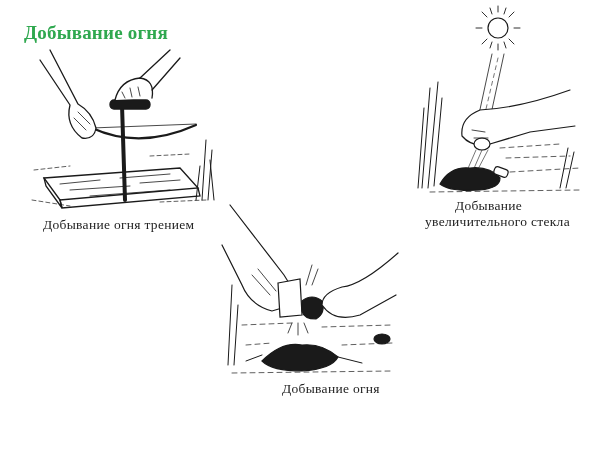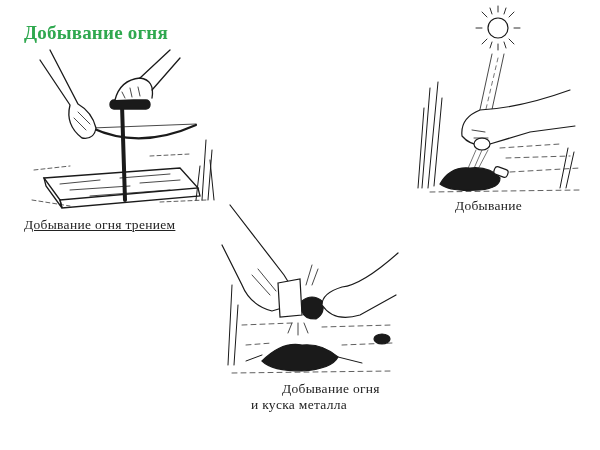--- a/index.html
+++ b/index.html
@@ -1,20 +1,20 @@
 <!DOCTYPE html>
 <html><head>
 <meta charset="utf-8">
 <style>
   html, body { margin: 0; padding: 0; background: #ffffff; }
   body { width: 600px; height: 450px; position: relative; overflow: hidden; font-family: "DejaVu Serif", serif; }
   .title { position: absolute; left: 24px; top: 22px; font-family: "Liberation Serif", serif; font-weight: bold; font-size: 19px; color: #2fa84f; letter-spacing: 0.2px; }
   .fig { position: absolute; }
   .caption { position: absolute; font-family: "Liberation Serif", serif; font-size: 13.5px; color: #222; line-height: 16px; letter-spacing: 0.3px; }
-  .cap1 { left: 24px; top: 217px; text-decoration: underline; }
+  .cap1 { left: 43px; top: 217px; }
   .cap2 { left: 415px; top: 198px; text-align: center; width: 165px; }
   .cap3 { left: 236px; top: 381px; width: 150px; }
   .cap3 .l1 { display:block; padding-left: 46px; }
   .cap3 .l2 { display:block; padding-left: 0px; }
   .cap3 .l3 { display:block; padding-left: 15px; }
   svg { overflow: visible; }
 </style>
 </head>
 <body>
 
@@ -81,20 +81,21 @@
     <path d="M30 176 Q40 158 60 160 Q80 158 90 170 Q90 180 70 182 Q40 184 30 176 Z" fill="#1a1a1a"></path>
     <rect x="84" y="160" width="14" height="8" rx="3" transform="rotate(20 91 164)" fill="#fff"></rect>
 
     <path d="M12 180 L20 80 M18 180 L28 74 M24 178 L32 90 M8 180 L14 100" stroke-width="1"></path>
     <path d="M150 180 L158 140 M156 180 L164 144" stroke-width="1"></path>
     <path d="M90 140 L150 136 M96 150 L160 148 M100 164 L170 160 M20 184 L170 182" stroke-width="0.7" stroke-dasharray="5 4"></path>
   </g>
 </svg>
 <div class="caption cap2">
   <div style="padding-right:18px">Добывание</div>
+  <div>увеличительного стекла</div>
 </div>
 
 <svg class="fig" style="left:222px;top:205px" width="180" height="170" viewBox="0 0 180 170">
   <g stroke="#1a1a1a" fill="none" stroke-width="1.2" stroke-linecap="round">
 
     <path d="M8 0 L62 70 Q72 84 70 100 L50 106 Q28 100 20 80 L0 40" fill="#fff"></path>
     <path d="M30 70 L48 90 M36 64 L54 86" stroke-width="0.8"></path>
 
     <path d="M56 78 L78 74 L80 110 L58 112 Z" fill="#fff"></path>
 
@@ -107,14 +108,13 @@
     <path d="M40 156 Q60 136 80 140 Q100 138 116 152 Q110 164 80 166 Q50 166 40 156 Z" fill="#1a1a1a"></path>
     <path d="M24 156 L40 150 M116 152 L140 158" stroke-width="1"></path>
 
     <path d="M6 160 L10 80 M12 160 L16 100" stroke-width="1"></path>
     <path d="M20 120 L70 118 M100 122 L170 120 M10 168 L170 166 M24 140 L50 138 M120 140 L170 138" stroke-width="0.7" stroke-dasharray="5 4"></path>
     <ellipse cx="160" cy="134" rx="8" ry="5" fill="#1a1a1a"></ellipse>
   </g>
 </svg>
 <div class="caption cap3">
   <span class="l1">Добывание огня</span>
-  <span class="l3">и куска металла</span>
 </div>
 
 </body></html>

